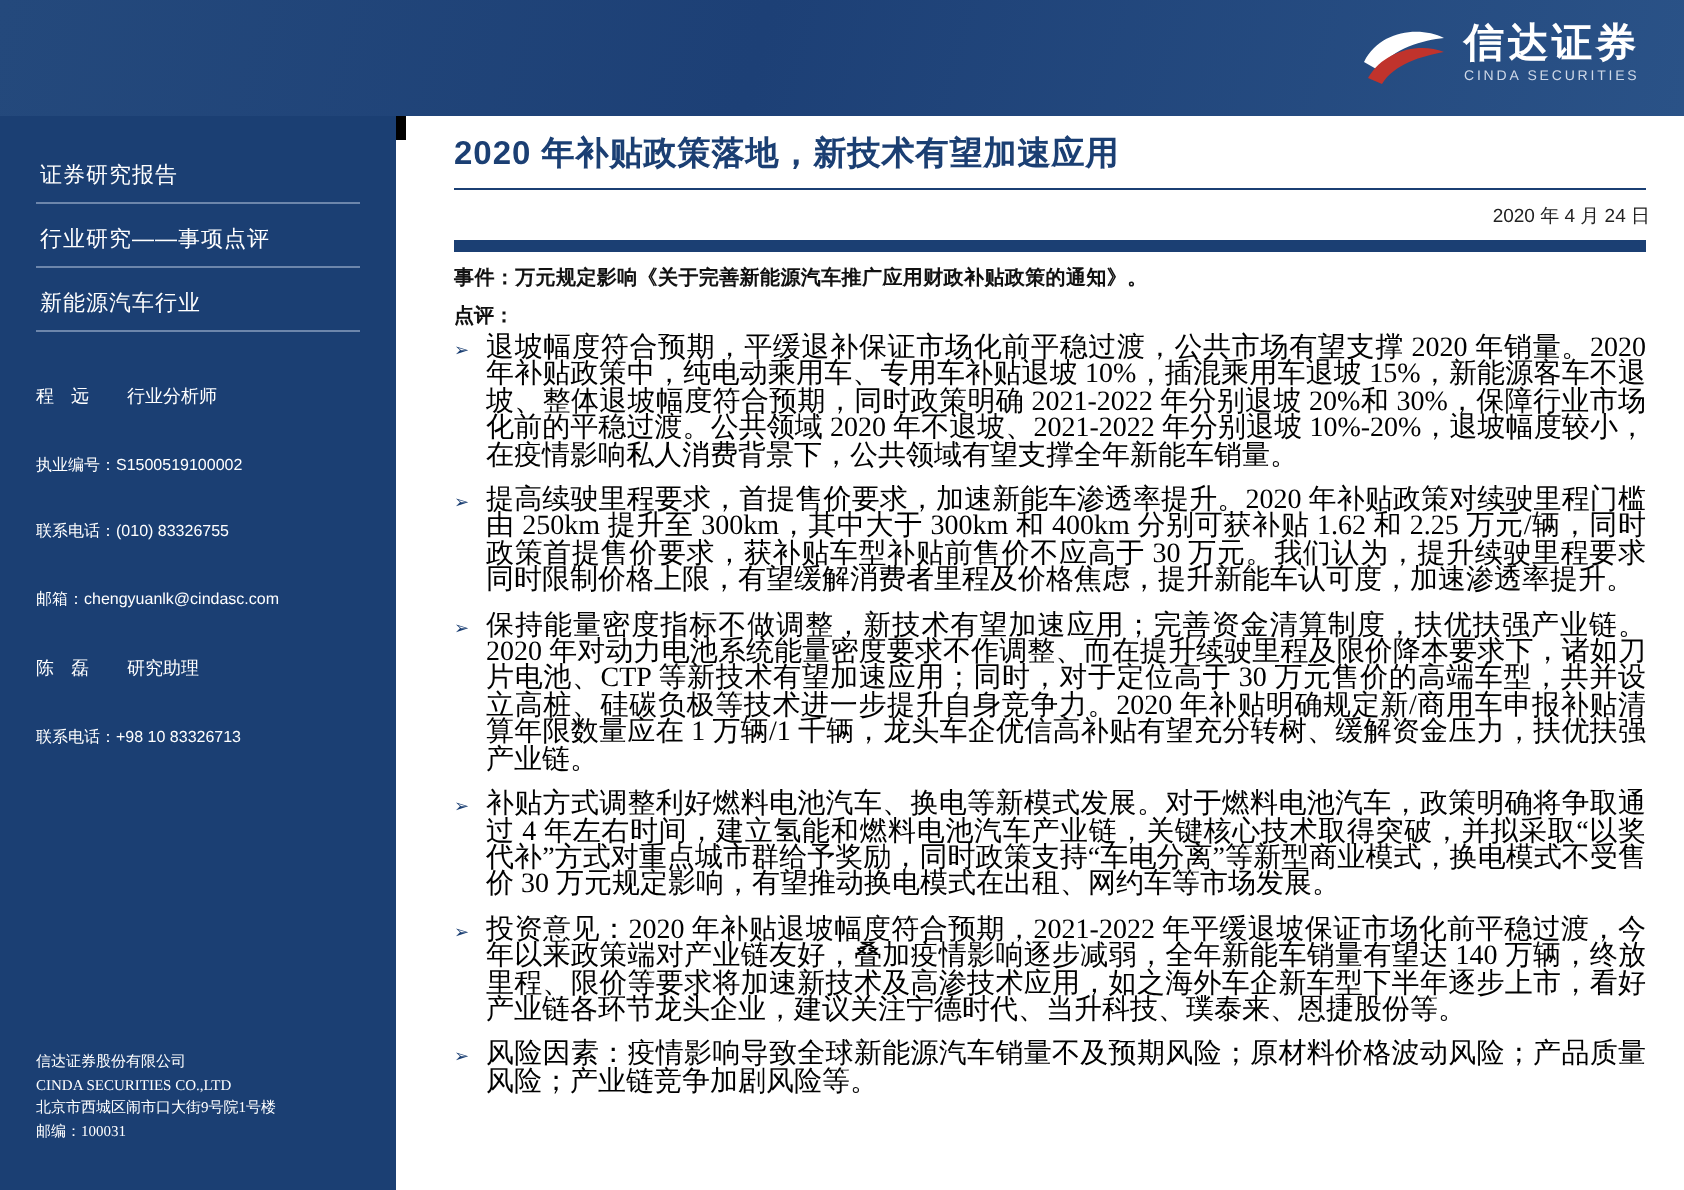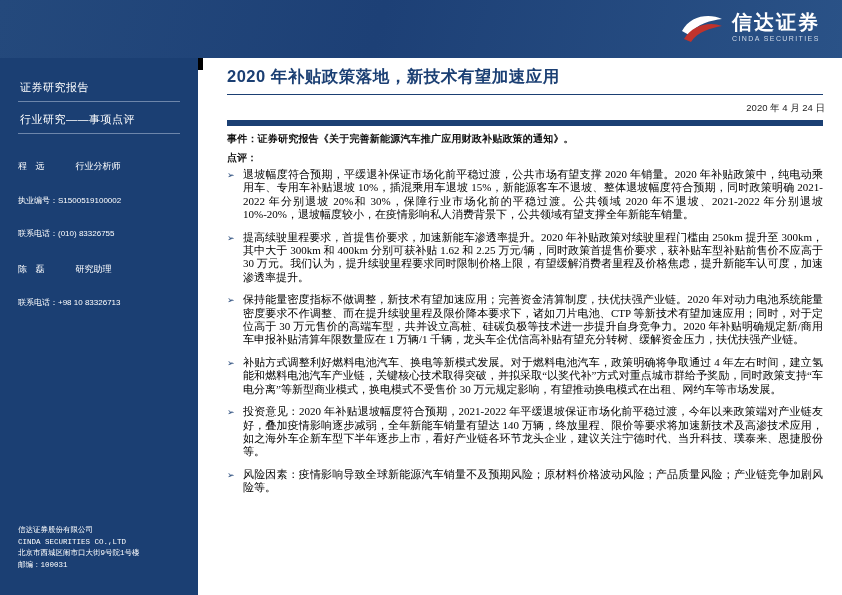--- a/index.html
+++ b/index.html
@@ -82,32 +82,32 @@
   .sb-item.first { margin-top: 12px; }
   .sb-block {
     margin: 14px 18px 0 18px;
     color: #ffffff;
     font-family: "Liberation Sans", sans-serif;
     font-size: 8px;
     line-height: 13.5px;
   }
   .sb-person {
     display: flex;
-    gap: 28px;
+    gap: 16px;
     font-size: 9px;
     margin-bottom: 3px;
   }
   .sb-person .nm { letter-spacing: 3px; }
   .sb-line { white-space: nowrap; margin-top: 20px; }
   .sb-foot {
     position: absolute;
     left: 18px;
     bottom: 24px;
     color: #ffffff;
-    font-family: Liberation Mono, monospace;
+    font-family: Liberation Serif, serif;
     font-size: 7.5px;
     line-height: 11.5px;
   }
   
   .main {
     position: absolute;
     left: 203px; top: 58px;
     width: 644px;
     height: 537px;
     background: #ffffff;
@@ -171,21 +171,21 @@
   }
   .bullet .arrow {
     flex: 0 0 16px;
     color: #1b3f73;
     font-size: 9px;
     line-height: 13.5px;
     padding-top: 1px;
   }
   .bullet .txt {
     flex: 1;
-    font-size: 11px;
+    font-size: 14px;
     line-height: 13.4px;
     text-align: justify;
     color: #000;
     padding-right: 4px;
   }
   .footer-note {
     position: absolute;
     right: 22px;
     bottom: 8px;
     font-size: 8px;
@@ -214,28 +214,32 @@
     </div>
   </div>
 
   <div class="sidebar">
     <div class="sb-item first">
       <span>证券研究报告</span>
     </div>
     <div class="sb-item">
       <span>行业研究——事项点评</span>
     </div>
+    <div class="sb-item">
+      <span>新能源汽车行业</span>
+    </div>
 
     <div class="sb-block" style="margin-top:26px;">
       <div class="sb-person">
         <span class="nm">程 远</span>
         <span>行业分析师</span>
       </div>
       <div class="sb-line">执业编号：S1500519100002</div>
       <div class="sb-line">联系电话：(010) 83326755</div>
+      <div class="sb-line">邮箱：chengyuanlk@cindasc.com</div>
     </div>
 
     <div class="sb-block" style="margin-top:22px;">
       <div class="sb-person">
         <span class="nm">陈 磊</span>
         <span>研究助理</span>
       </div>
       <div class="sb-line">联系电话：+98 10 83326713</div>
     </div>
 
@@ -245,21 +249,21 @@
       <div>北京市西城区闹市口大街9号院1号楼</div>
       <div>邮编：100031</div>
     </div>
   </div>
 
   <div class="main">
     <div class="doc-title">2020 年补贴政策落地，新技术有望加速应用</div>
     <div class="title-rule"></div>
     <div class="doc-date">2020 年 4 月 24 日</div>
     <div class="blue-bar"></div>
-    <div class="event-line">事件：证券研究报告《关于完善新能源汽车推广应用财政补贴政策的通知》。</div>
+    <div class="event-line">事件：万元规定影响《关于完善新能源汽车推广应用财政补贴政策的通知》。</div>
     <div class="points-label">点评：</div>
 
     <div class="bullets">
       <div class="bullet">
         <div class="arrow">➢</div>
         <div class="txt">退坡幅度符合预期，平缓退补保证市场化前平稳过渡，公共市场有望支撑 2020 年销量。2020 年补贴政策中，纯电动乘用车、专用车补贴退坡 10%，插混乘用车退坡 15%，新能源客车不退坡、整体退坡幅度符合预期，同时政策明确 2021-2022 年分别退坡 20%和 30%，保障行业市场化前的平稳过渡。公共领域 2020 年不退坡、2021-2022 年分别退坡 10%-20%，退坡幅度较小，在疫情影响私人消费背景下，公共领域有望支撑全年新能车销量。</div>
       </div>
       <div class="bullet">
         <div class="arrow">➢</div>
         <div class="txt">提高续驶里程要求，首提售价要求，加速新能车渗透率提升。2020 年补贴政策对续驶里程门槛由 250km 提升至 300km，其中大于 300km 和 400km 分别可获补贴 1.62 和 2.25 万元/辆，同时政策首提售价要求，获补贴车型补贴前售价不应高于 30 万元。我们认为，提升续驶里程要求同时限制价格上限，有望缓解消费者里程及价格焦虑，提升新能车认可度，加速渗透率提升。</div>

